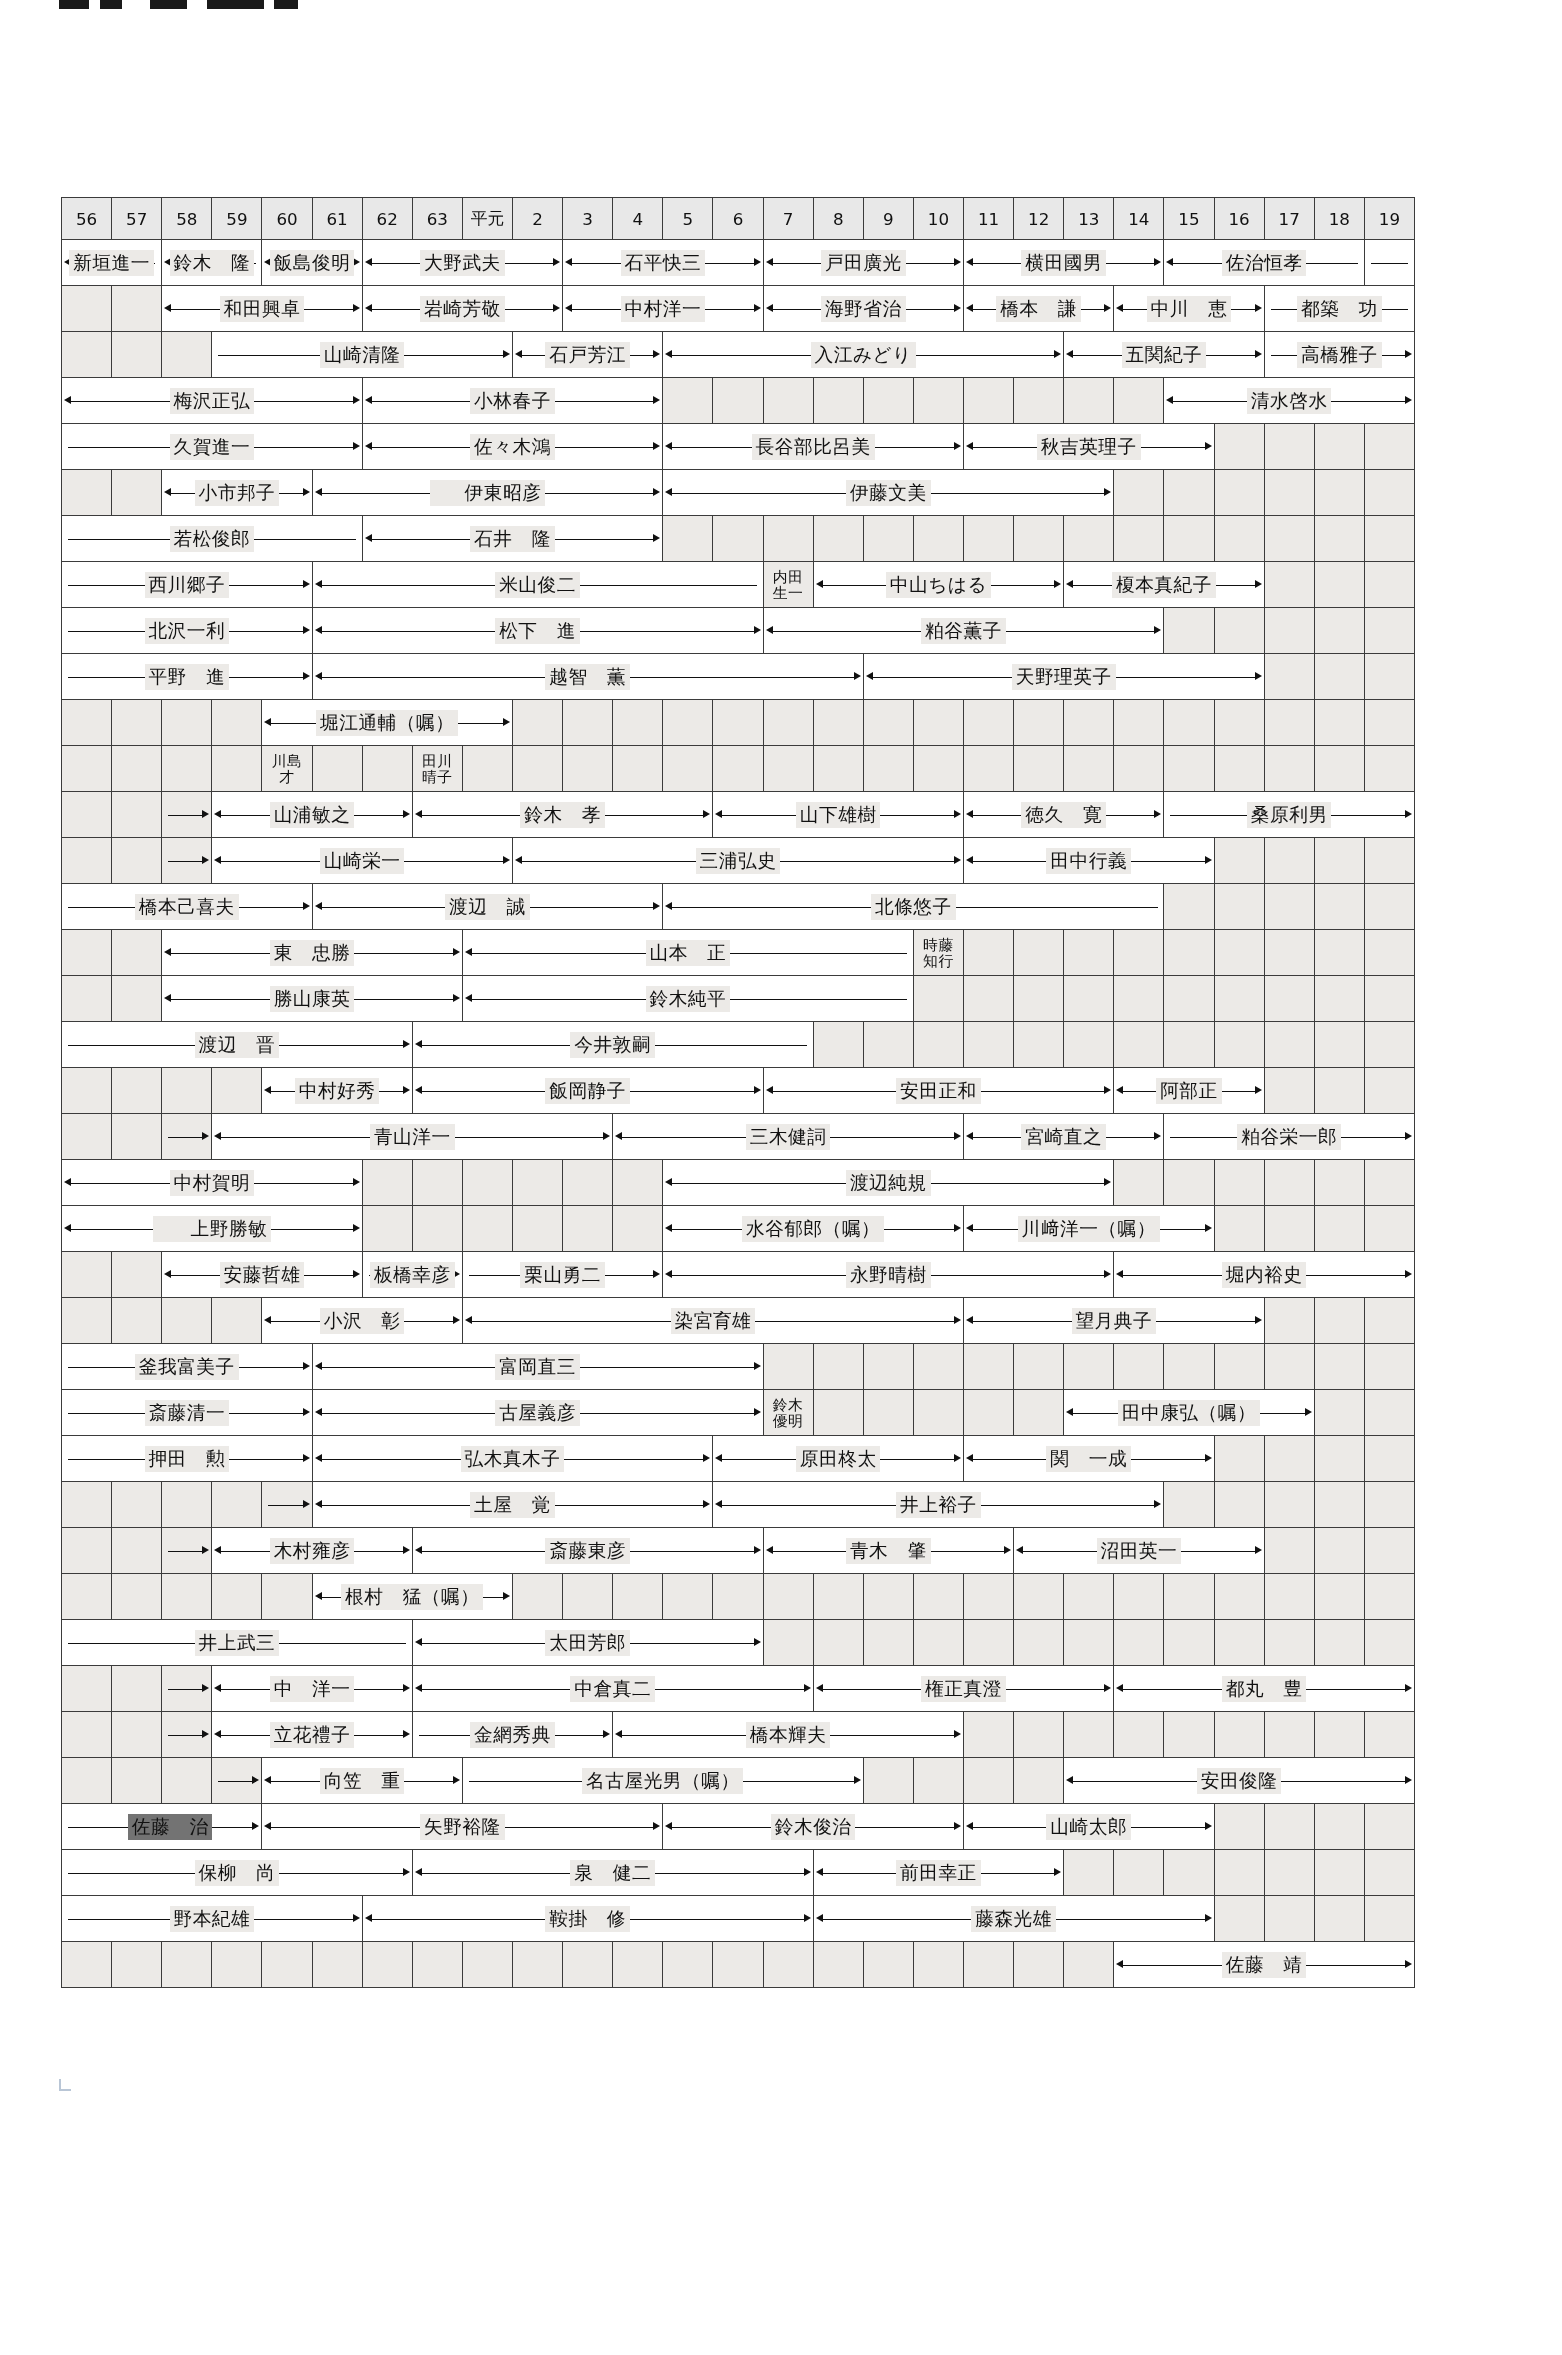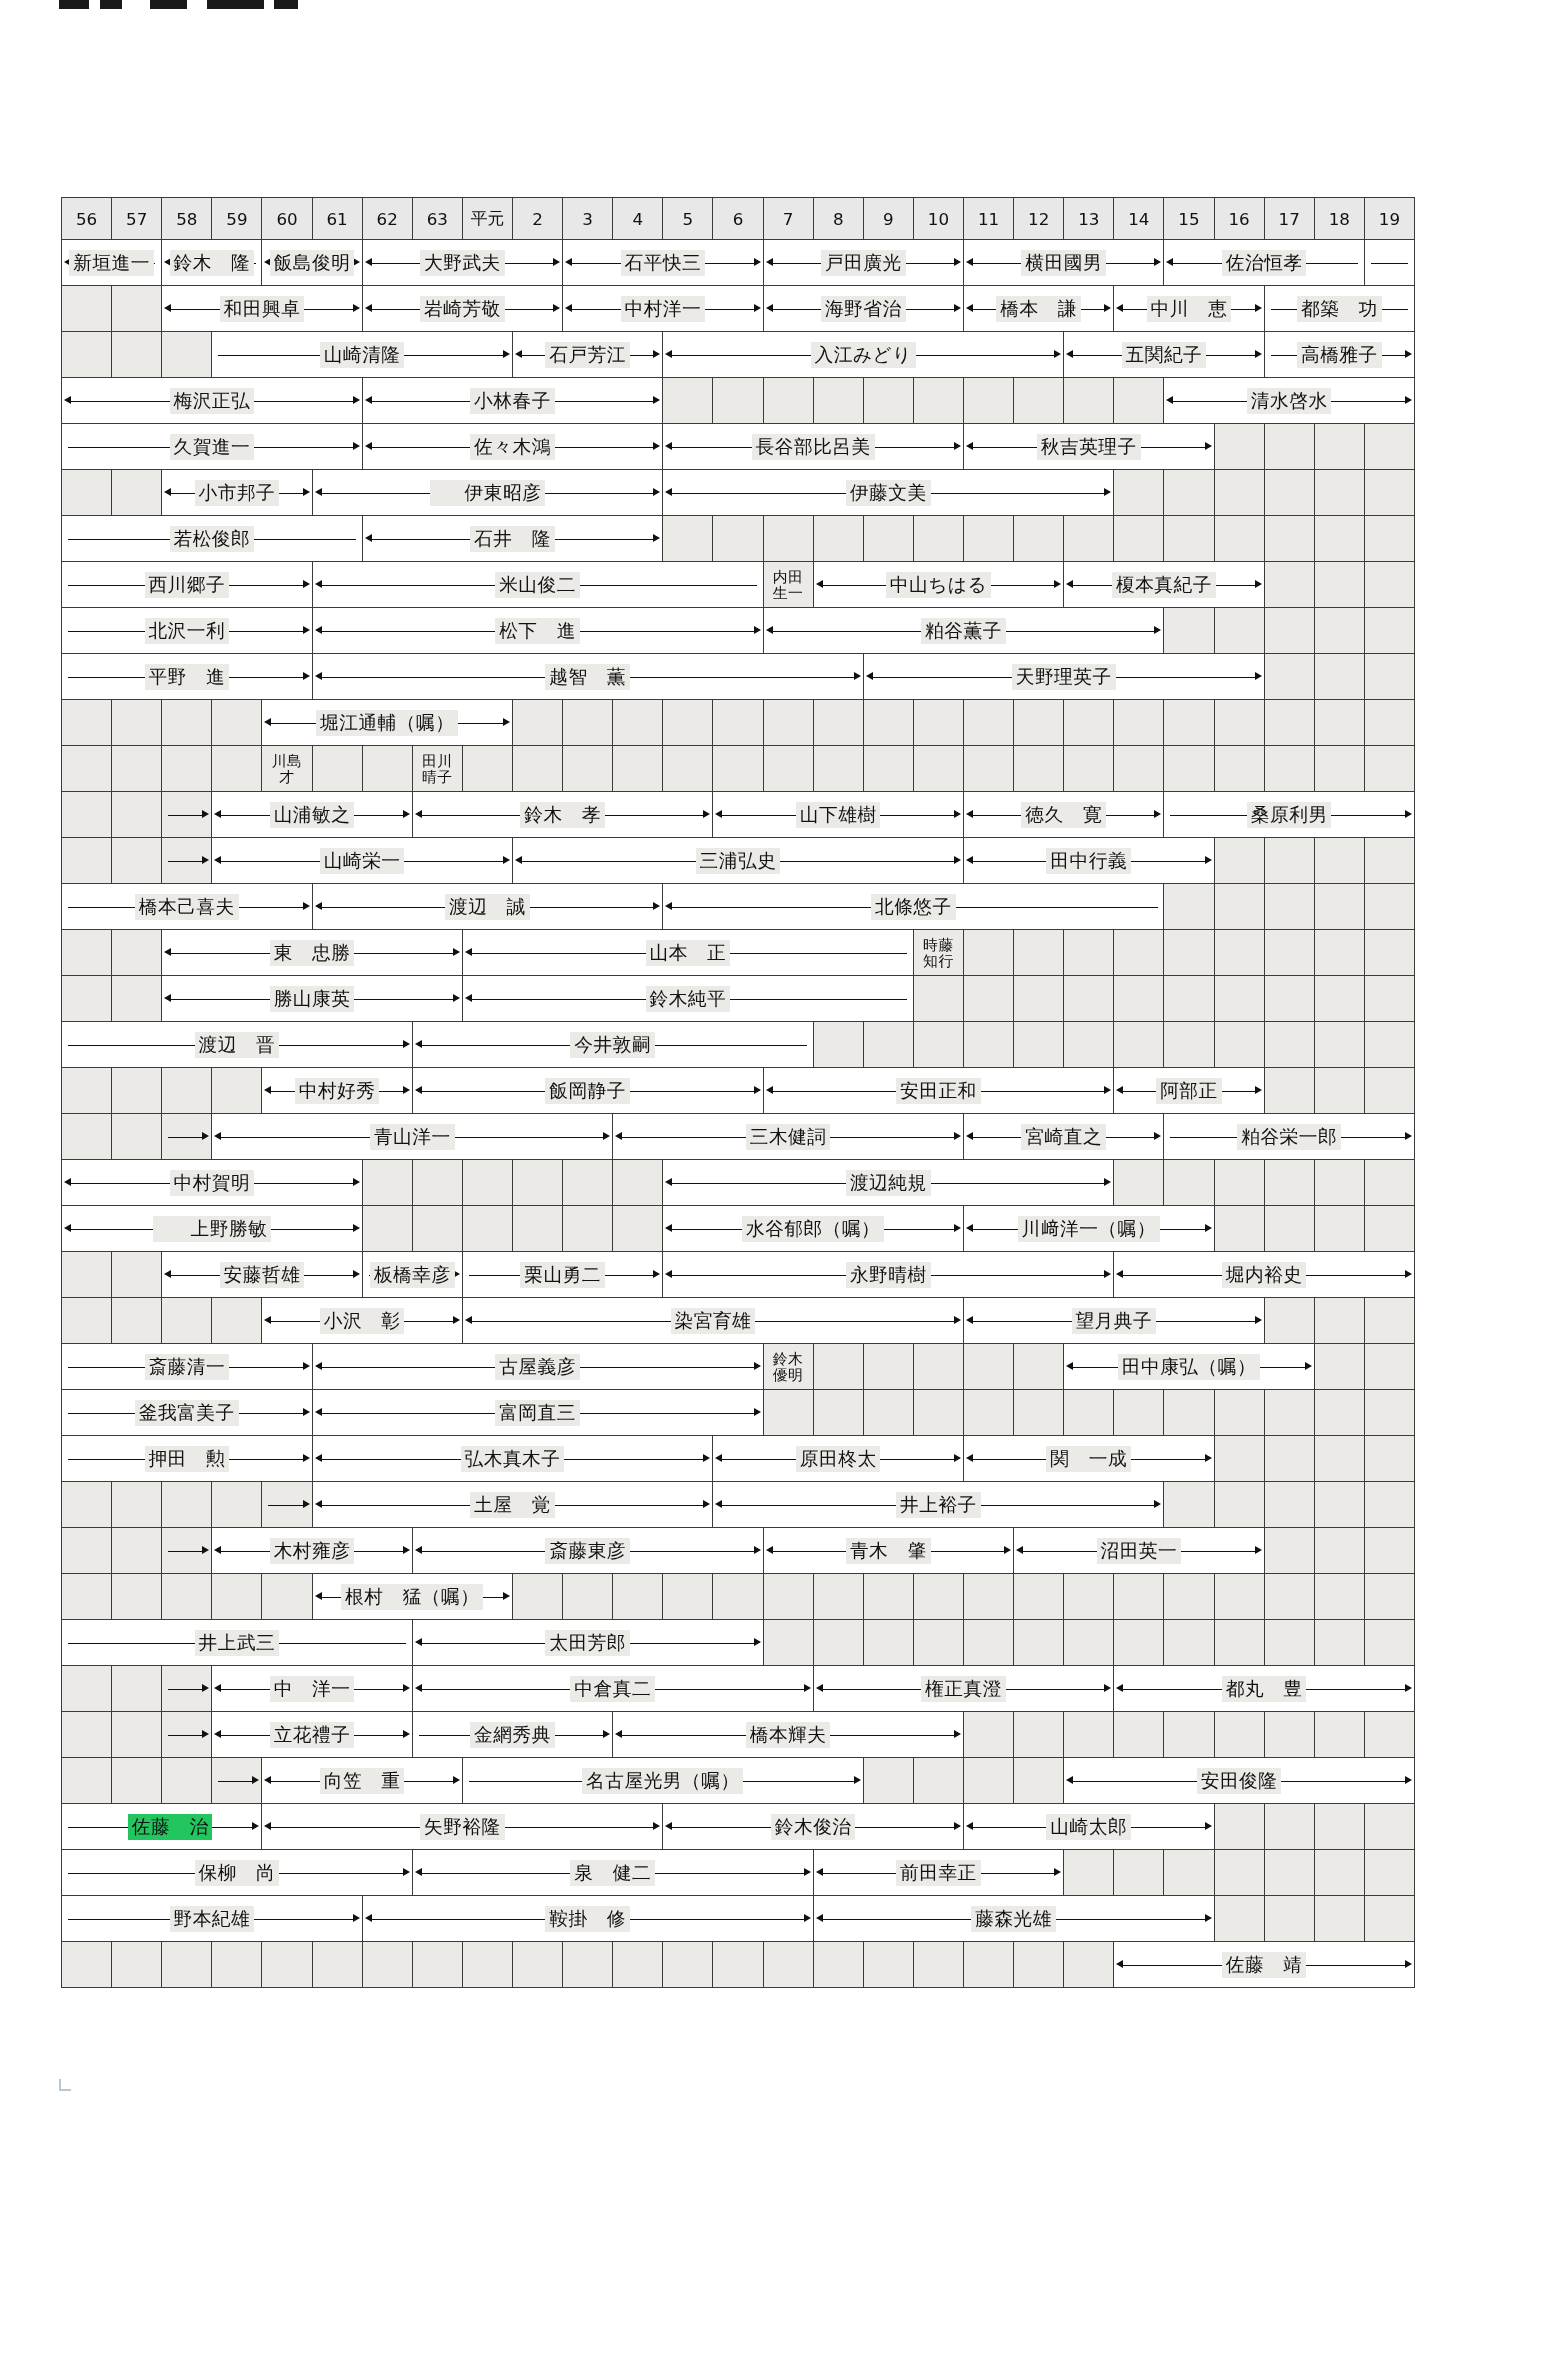--- a/index.html
+++ b/index.html
@@ -972,20 +972,50 @@
             </td>
             <td class="cellshade"></td>
             <td class="cellshade"></td>
             <td class="cellshade"></td>
           </tr>
           <tr>
             <td colspan="5">
               <div class="bar">
                 <span class="ln"></span>
                 <span class="ar-r"></span>
+                <span class="lbl" style="background: rgb(236, 234, 231);">釜我富美子</span>
+              </div>
+            </td>
+            <td colspan="9">
+              <div class="bar">
+                <span class="ln"></span>
+                <span class="ar-l"></span>
+                <span class="ar-r"></span>
+                <span class="lbl" style="background: rgb(236, 234, 231);">富岡直三</span>
+              </div>
+            </td>
+            <td class="cellshade"></td>
+            <td class="cellshade"></td>
+            <td class="cellshade"></td>
+            <td class="cellshade"></td>
+            <td class="cellshade"></td>
+            <td class="cellshade"></td>
+            <td class="cellshade"></td>
+            <td class="cellshade"></td>
+            <td class="cellshade"></td>
+            <td class="cellshade"></td>
+            <td class="cellshade"></td>
+            <td class="cellshade"></td>
+            <td class="cellshade"></td>
+          </tr>
+          <tr>
+            <td colspan="5">
+              <div class="bar">
+                <span class="ln"></span>
+                <span class="ar-r"></span>
                 <span class="lbl" style="background: rgb(236, 234, 231);">斎藤清一</span>
               </div>
             </td>
             <td colspan="9">
               <div class="bar">
                 <span class="ln"></span>
                 <span class="ar-l"></span>
                 <span class="ar-r"></span>
                 <span class="lbl" style="background: rgb(236, 234, 231);">古屋義彦</span>
               </div>
@@ -1009,350 +1039,320 @@
               </div>
             </td>
             <td class="cellshade"></td>
             <td class="cellshade"></td>
           </tr>
           <tr>
             <td colspan="5">
               <div class="bar">
                 <span class="ln"></span>
                 <span class="ar-r"></span>
-                <span class="lbl" style="background: rgb(236, 234, 231);">釜我富美子</span>
+                <span class="lbl" style="background: rgb(236, 234, 231);">押田　勲</span>
+              </div>
+            </td>
+            <td colspan="8">
+              <div class="bar">
+                <span class="ln"></span>
+                <span class="ar-l"></span>
+                <span class="ar-r"></span>
+                <span class="lbl" style="background: rgb(236, 234, 231);">弘木真木子</span>
+              </div>
+            </td>
+            <td colspan="5">
+              <div class="bar">
+                <span class="ln"></span>
+                <span class="ar-l"></span>
+                <span class="ar-r"></span>
+                <span class="lbl" style="background: rgb(236, 234, 231);">原田柊太</span>
+              </div>
+            </td>
+            <td colspan="5">
+              <div class="bar">
+                <span class="ln"></span>
+                <span class="ar-l"></span>
+                <span class="ar-r"></span>
+                <span class="lbl" style="background: rgb(236, 234, 231);">関　一成</span>
+              </div>
+            </td>
+            <td class="cellshade"></td>
+            <td class="cellshade"></td>
+            <td class="cellshade"></td>
+            <td class="cellshade"></td>
+          </tr>
+          <tr>
+            <td class="cellshade"></td>
+            <td class="cellshade"></td>
+            <td class="cellshade"></td>
+            <td class="cellshade"></td>
+            <td class="cellshade">
+              <div class="bar">
+                <span class="ln"></span>
+                <span class="ar-r"></span>
+              </div>
+            </td>
+            <td colspan="8">
+              <div class="bar">
+                <span class="ln"></span>
+                <span class="ar-l"></span>
+                <span class="ar-r"></span>
+                <span class="lbl" style="background: rgb(236, 234, 231);">土屋　覚</span>
               </div>
             </td>
             <td colspan="9">
               <div class="bar">
                 <span class="ln"></span>
                 <span class="ar-l"></span>
                 <span class="ar-r"></span>
-                <span class="lbl" style="background: rgb(236, 234, 231);">富岡直三</span>
-              </div>
-            </td>
-            <td class="cellshade"></td>
-            <td class="cellshade"></td>
-            <td class="cellshade"></td>
-            <td class="cellshade"></td>
-            <td class="cellshade"></td>
-            <td class="cellshade"></td>
-            <td class="cellshade"></td>
-            <td class="cellshade"></td>
-            <td class="cellshade"></td>
-            <td class="cellshade"></td>
-            <td class="cellshade"></td>
-            <td class="cellshade"></td>
-            <td class="cellshade"></td>
-          </tr>
-          <tr>
-            <td colspan="5">
-              <div class="bar">
-                <span class="ln"></span>
-                <span class="ar-r"></span>
-                <span class="lbl" style="background: rgb(236, 234, 231);">押田　勲</span>
+                <span class="lbl" style="background: rgb(236, 234, 231);">井上裕子</span>
+              </div>
+            </td>
+            <td class="cellshade"></td>
+            <td class="cellshade"></td>
+            <td class="cellshade"></td>
+            <td class="cellshade"></td>
+            <td class="cellshade"></td>
+          </tr>
+          <tr>
+            <td class="cellshade"></td>
+            <td class="cellshade"></td>
+            <td class="cellshade">
+              <div class="bar">
+                <span class="ln"></span>
+                <span class="ar-r"></span>
+              </div>
+            </td>
+            <td colspan="4">
+              <div class="bar">
+                <span class="ln"></span>
+                <span class="ar-l"></span>
+                <span class="ar-r"></span>
+                <span class="lbl" style="background: rgb(236, 234, 231);">木村雍彦</span>
+              </div>
+            </td>
+            <td colspan="7">
+              <div class="bar">
+                <span class="ln"></span>
+                <span class="ar-l"></span>
+                <span class="ar-r"></span>
+                <span class="lbl" style="background: rgb(236, 234, 231);">斎藤東彦</span>
+              </div>
+            </td>
+            <td colspan="5">
+              <div class="bar">
+                <span class="ln"></span>
+                <span class="ar-l"></span>
+                <span class="ar-r"></span>
+                <span class="lbl" style="background: rgb(236, 234, 231);">青木　肇</span>
+              </div>
+            </td>
+            <td colspan="5">
+              <div class="bar">
+                <span class="ln"></span>
+                <span class="ar-l"></span>
+                <span class="ar-r"></span>
+                <span class="lbl" style="background: rgb(236, 234, 231);">沼田英一</span>
+              </div>
+            </td>
+            <td class="cellshade"></td>
+            <td class="cellshade"></td>
+            <td class="cellshade"></td>
+          </tr>
+          <tr>
+            <td class="cellshade"></td>
+            <td class="cellshade"></td>
+            <td class="cellshade"></td>
+            <td class="cellshade"></td>
+            <td class="cellshade"></td>
+            <td colspan="4">
+              <div class="bar">
+                <span class="ln"></span>
+                <span class="ar-l"></span>
+                <span class="ar-r"></span>
+                <span class="lbl" style="background: rgb(236, 234, 231);">根村　猛（嘱）</span>
+              </div>
+            </td>
+            <td class="cellshade"></td>
+            <td class="cellshade"></td>
+            <td class="cellshade"></td>
+            <td class="cellshade"></td>
+            <td class="cellshade"></td>
+            <td class="cellshade"></td>
+            <td class="cellshade"></td>
+            <td class="cellshade"></td>
+            <td class="cellshade"></td>
+            <td class="cellshade"></td>
+            <td class="cellshade"></td>
+            <td class="cellshade"></td>
+            <td class="cellshade"></td>
+            <td class="cellshade"></td>
+            <td class="cellshade"></td>
+            <td class="cellshade"></td>
+            <td class="cellshade"></td>
+            <td class="cellshade"></td>
+          </tr>
+          <tr>
+            <td colspan="7">
+              <div class="bar">
+                <span class="ln"></span>
+                <span class="lbl" style="background: rgb(236, 234, 231);">井上武三</span>
+              </div>
+            </td>
+            <td colspan="7">
+              <div class="bar">
+                <span class="ln"></span>
+                <span class="ar-l"></span>
+                <span class="ar-r"></span>
+                <span class="lbl" style="background: rgb(236, 234, 231);">太田芳郎</span>
+              </div>
+            </td>
+            <td class="cellshade"></td>
+            <td class="cellshade"></td>
+            <td class="cellshade"></td>
+            <td class="cellshade"></td>
+            <td class="cellshade"></td>
+            <td class="cellshade"></td>
+            <td class="cellshade"></td>
+            <td class="cellshade"></td>
+            <td class="cellshade"></td>
+            <td class="cellshade"></td>
+            <td class="cellshade"></td>
+            <td class="cellshade"></td>
+            <td class="cellshade"></td>
+          </tr>
+          <tr>
+            <td class="cellshade"></td>
+            <td class="cellshade"></td>
+            <td class="cellshade">
+              <div class="bar">
+                <span class="ln"></span>
+                <span class="ar-r"></span>
+              </div>
+            </td>
+            <td colspan="4">
+              <div class="bar">
+                <span class="ln"></span>
+                <span class="ar-l"></span>
+                <span class="ar-r"></span>
+                <span class="lbl" style="background: rgb(236, 234, 231);">中　洋一</span>
               </div>
             </td>
             <td colspan="8">
               <div class="bar">
                 <span class="ln"></span>
                 <span class="ar-l"></span>
                 <span class="ar-r"></span>
-                <span class="lbl" style="background: rgb(236, 234, 231);">弘木真木子</span>
-              </div>
-            </td>
-            <td colspan="5">
-              <div class="bar">
-                <span class="ln"></span>
-                <span class="ar-l"></span>
-                <span class="ar-r"></span>
-                <span class="lbl" style="background: rgb(236, 234, 231);">原田柊太</span>
-              </div>
-            </td>
-            <td colspan="5">
-              <div class="bar">
-                <span class="ln"></span>
-                <span class="ar-l"></span>
-                <span class="ar-r"></span>
-                <span class="lbl" style="background: rgb(236, 234, 231);">関　一成</span>
-              </div>
-            </td>
-            <td class="cellshade"></td>
-            <td class="cellshade"></td>
-            <td class="cellshade"></td>
-            <td class="cellshade"></td>
-          </tr>
-          <tr>
-            <td class="cellshade"></td>
-            <td class="cellshade"></td>
+                <span class="lbl" style="background: rgb(236, 234, 231);">中倉真二</span>
+              </div>
+            </td>
+            <td colspan="6">
+              <div class="bar">
+                <span class="ln"></span>
+                <span class="ar-l"></span>
+                <span class="ar-r"></span>
+                <span class="lbl" style="background: rgb(236, 234, 231);">権正真澄</span>
+              </div>
+            </td>
+            <td colspan="6">
+              <div class="bar">
+                <span class="ln"></span>
+                <span class="ar-l"></span>
+                <span class="ar-r"></span>
+                <span class="lbl" style="background: rgb(236, 234, 231);">都丸　豊</span>
+              </div>
+            </td>
+          </tr>
+          <tr>
             <td class="cellshade"></td>
             <td class="cellshade"></td>
             <td class="cellshade">
               <div class="bar">
                 <span class="ln"></span>
                 <span class="ar-r"></span>
               </div>
             </td>
+            <td colspan="4">
+              <div class="bar">
+                <span class="ln"></span>
+                <span class="ar-l"></span>
+                <span class="ar-r"></span>
+                <span class="lbl" style="background: rgb(236, 234, 231);">立花禮子</span>
+              </div>
+            </td>
+            <td colspan="4">
+              <div class="bar">
+                <span class="ln"></span>
+                <span class="ar-r"></span>
+                <span class="lbl" style="background: rgb(236, 234, 231);">金網秀典</span>
+              </div>
+            </td>
+            <td colspan="7">
+              <div class="bar">
+                <span class="ln"></span>
+                <span class="ar-l"></span>
+                <span class="ar-r"></span>
+                <span class="lbl" style="background: rgb(236, 234, 231);">橋本輝夫</span>
+              </div>
+            </td>
+            <td class="cellshade"></td>
+            <td class="cellshade"></td>
+            <td class="cellshade"></td>
+            <td class="cellshade"></td>
+            <td class="cellshade"></td>
+            <td class="cellshade"></td>
+            <td class="cellshade"></td>
+            <td class="cellshade"></td>
+            <td class="cellshade"></td>
+          </tr>
+          <tr>
+            <td class="cellshade"></td>
+            <td class="cellshade"></td>
+            <td class="cellshade"></td>
+            <td class="cellshade">
+              <div class="bar">
+                <span class="ln"></span>
+                <span class="ar-r"></span>
+              </div>
+            </td>
+            <td colspan="4">
+              <div class="bar">
+                <span class="ln"></span>
+                <span class="ar-l"></span>
+                <span class="ar-r"></span>
+                <span class="lbl" style="background: rgb(236, 234, 231);">向笠　重</span>
+              </div>
+            </td>
             <td colspan="8">
               <div class="bar">
                 <span class="ln"></span>
-                <span class="ar-l"></span>
-                <span class="ar-r"></span>
-                <span class="lbl" style="background: rgb(236, 234, 231);">土屋　覚</span>
-              </div>
-            </td>
-            <td colspan="9">
-              <div class="bar">
-                <span class="ln"></span>
-                <span class="ar-l"></span>
-                <span class="ar-r"></span>
-                <span class="lbl" style="background: rgb(236, 234, 231);">井上裕子</span>
-              </div>
-            </td>
-            <td class="cellshade"></td>
-            <td class="cellshade"></td>
-            <td class="cellshade"></td>
-            <td class="cellshade"></td>
-            <td class="cellshade"></td>
-          </tr>
-          <tr>
-            <td class="cellshade"></td>
-            <td class="cellshade"></td>
-            <td class="cellshade">
-              <div class="bar">
-                <span class="ln"></span>
-                <span class="ar-r"></span>
-              </div>
-            </td>
-            <td colspan="4">
-              <div class="bar">
-                <span class="ln"></span>
-                <span class="ar-l"></span>
-                <span class="ar-r"></span>
-                <span class="lbl" style="background: rgb(236, 234, 231);">木村雍彦</span>
-              </div>
-            </td>
+                <span class="ar-r"></span>
+                <span class="lbl" style="background: rgb(236, 234, 231);">名古屋光男（嘱）</span>
+              </div>
+            </td>
+            <td class="cellshade"></td>
+            <td class="cellshade"></td>
+            <td class="cellshade"></td>
+            <td class="cellshade"></td>
             <td colspan="7">
               <div class="bar">
                 <span class="ln"></span>
                 <span class="ar-l"></span>
                 <span class="ar-r"></span>
-                <span class="lbl" style="background: rgb(236, 234, 231);">斎藤東彦</span>
-              </div>
-            </td>
-            <td colspan="5">
-              <div class="bar">
-                <span class="ln"></span>
-                <span class="ar-l"></span>
-                <span class="ar-r"></span>
-                <span class="lbl" style="background: rgb(236, 234, 231);">青木　肇</span>
-              </div>
-            </td>
-            <td colspan="5">
-              <div class="bar">
-                <span class="ln"></span>
-                <span class="ar-l"></span>
-                <span class="ar-r"></span>
-                <span class="lbl" style="background: rgb(236, 234, 231);">沼田英一</span>
-              </div>
-            </td>
-            <td class="cellshade"></td>
-            <td class="cellshade"></td>
-            <td class="cellshade"></td>
-          </tr>
-          <tr>
-            <td class="cellshade"></td>
-            <td class="cellshade"></td>
-            <td class="cellshade"></td>
-            <td class="cellshade"></td>
-            <td class="cellshade"></td>
-            <td colspan="4">
-              <div class="bar">
-                <span class="ln"></span>
-                <span class="ar-l"></span>
-                <span class="ar-r"></span>
-                <span class="lbl" style="background: rgb(236, 234, 231);">根村　猛（嘱）</span>
-              </div>
-            </td>
-            <td class="cellshade"></td>
-            <td class="cellshade"></td>
-            <td class="cellshade"></td>
-            <td class="cellshade"></td>
-            <td class="cellshade"></td>
-            <td class="cellshade"></td>
-            <td class="cellshade"></td>
-            <td class="cellshade"></td>
-            <td class="cellshade"></td>
-            <td class="cellshade"></td>
-            <td class="cellshade"></td>
-            <td class="cellshade"></td>
-            <td class="cellshade"></td>
-            <td class="cellshade"></td>
-            <td class="cellshade"></td>
-            <td class="cellshade"></td>
-            <td class="cellshade"></td>
-            <td class="cellshade"></td>
-          </tr>
-          <tr>
-            <td colspan="7">
-              <div class="bar">
-                <span class="ln"></span>
-                <span class="lbl" style="background: rgb(236, 234, 231);">井上武三</span>
-              </div>
-            </td>
-            <td colspan="7">
-              <div class="bar">
-                <span class="ln"></span>
-                <span class="ar-l"></span>
-                <span class="ar-r"></span>
-                <span class="lbl" style="background: rgb(236, 234, 231);">太田芳郎</span>
-              </div>
-            </td>
-            <td class="cellshade"></td>
-            <td class="cellshade"></td>
-            <td class="cellshade"></td>
-            <td class="cellshade"></td>
-            <td class="cellshade"></td>
-            <td class="cellshade"></td>
-            <td class="cellshade"></td>
-            <td class="cellshade"></td>
-            <td class="cellshade"></td>
-            <td class="cellshade"></td>
-            <td class="cellshade"></td>
-            <td class="cellshade"></td>
-            <td class="cellshade"></td>
-          </tr>
-          <tr>
-            <td class="cellshade"></td>
-            <td class="cellshade"></td>
-            <td class="cellshade">
-              <div class="bar">
-                <span class="ln"></span>
-                <span class="ar-r"></span>
-              </div>
-            </td>
-            <td colspan="4">
-              <div class="bar">
-                <span class="ln"></span>
-                <span class="ar-l"></span>
-                <span class="ar-r"></span>
-                <span class="lbl" style="background: rgb(236, 234, 231);">中　洋一</span>
-              </div>
-            </td>
-            <td colspan="8">
-              <div class="bar">
-                <span class="ln"></span>
-                <span class="ar-l"></span>
-                <span class="ar-r"></span>
-                <span class="lbl" style="background: rgb(236, 234, 231);">中倉真二</span>
-              </div>
-            </td>
-            <td colspan="6">
-              <div class="bar">
-                <span class="ln"></span>
-                <span class="ar-l"></span>
-                <span class="ar-r"></span>
-                <span class="lbl" style="background: rgb(236, 234, 231);">権正真澄</span>
-              </div>
-            </td>
-            <td colspan="6">
-              <div class="bar">
-                <span class="ln"></span>
-                <span class="ar-l"></span>
-                <span class="ar-r"></span>
-                <span class="lbl" style="background: rgb(236, 234, 231);">都丸　豊</span>
-              </div>
-            </td>
-          </tr>
-          <tr>
-            <td class="cellshade"></td>
-            <td class="cellshade"></td>
-            <td class="cellshade">
-              <div class="bar">
-                <span class="ln"></span>
-                <span class="ar-r"></span>
-              </div>
-            </td>
-            <td colspan="4">
-              <div class="bar">
-                <span class="ln"></span>
-                <span class="ar-l"></span>
-                <span class="ar-r"></span>
-                <span class="lbl" style="background: rgb(236, 234, 231);">立花禮子</span>
-              </div>
-            </td>
-            <td colspan="4">
-              <div class="bar">
-                <span class="ln"></span>
-                <span class="ar-r"></span>
-                <span class="lbl" style="background: rgb(236, 234, 231);">金網秀典</span>
-              </div>
-            </td>
-            <td colspan="7">
-              <div class="bar">
-                <span class="ln"></span>
-                <span class="ar-l"></span>
-                <span class="ar-r"></span>
-                <span class="lbl" style="background: rgb(236, 234, 231);">橋本輝夫</span>
-              </div>
-            </td>
-            <td class="cellshade"></td>
-            <td class="cellshade"></td>
-            <td class="cellshade"></td>
-            <td class="cellshade"></td>
-            <td class="cellshade"></td>
-            <td class="cellshade"></td>
-            <td class="cellshade"></td>
-            <td class="cellshade"></td>
-            <td class="cellshade"></td>
-          </tr>
-          <tr>
-            <td class="cellshade"></td>
-            <td class="cellshade"></td>
-            <td class="cellshade"></td>
-            <td class="cellshade">
-              <div class="bar">
-                <span class="ln"></span>
-                <span class="ar-r"></span>
-              </div>
-            </td>
-            <td colspan="4">
-              <div class="bar">
-                <span class="ln"></span>
-                <span class="ar-l"></span>
-                <span class="ar-r"></span>
-                <span class="lbl" style="background: rgb(236, 234, 231);">向笠　重</span>
-              </div>
-            </td>
-            <td colspan="8">
-              <div class="bar">
-                <span class="ln"></span>
-                <span class="ar-r"></span>
-                <span class="lbl" style="background: rgb(236, 234, 231);">名古屋光男（嘱）</span>
-              </div>
-            </td>
-            <td class="cellshade"></td>
-            <td class="cellshade"></td>
-            <td class="cellshade"></td>
-            <td class="cellshade"></td>
-            <td colspan="7">
-              <div class="bar">
-                <span class="ln"></span>
-                <span class="ar-l"></span>
-                <span class="ar-r"></span>
                 <span class="lbl" style="background: rgb(236, 234, 231);">安田俊隆</span>
               </div>
             </td>
           </tr>
           <tr>
             <td colspan="4">
               <div class="bar">
                 <span class="ln"></span>
                 <span class="ar-r"></span>
-                <span class="lbl" style="background: #22c55e; margin-left: 17px;">佐藤　治</span>
+                <span class="lbl" style="background: #737373; margin-left: 17px;">佐藤　治</span>
               </div>
             </td>
             <td colspan="8">
               <div class="bar">
                 <span class="ln"></span>
                 <span class="ar-l"></span>
                 <span class="ar-r"></span>
                 <span class="lbl" style="background: rgb(236, 234, 231);">矢野裕隆</span>
               </div>
             </td>

